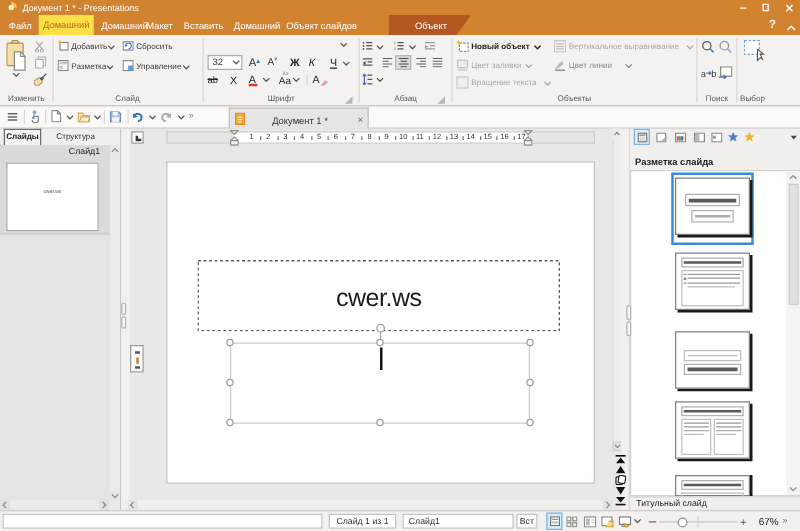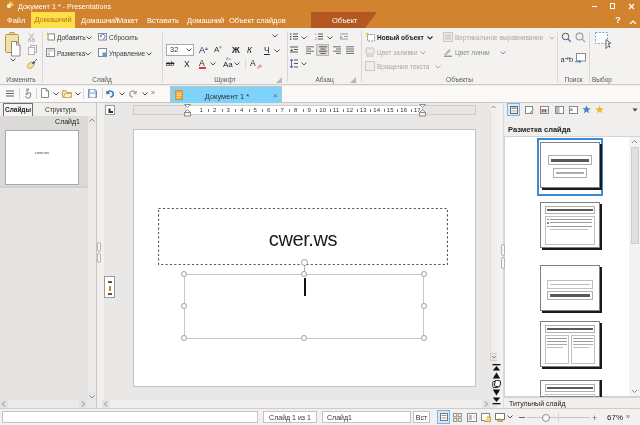--- a/index.html
+++ b/index.html
@@ -461,21 +461,21 @@
           <path d="M9 0.5 L8.4 4.4 L4.6 3.4 Z" fill="#ABA8A5"></path>
         </svg>
       </div>
     <div class="abs chev" style="left:142px;top:6px;">
         <svg width="6" height="4" viewBox="0 0 6 4">
           <path d="M0.5 0.5 L3 3 L5.5 0.5" stroke="#555" fill="none"></path>
         </svg>
       </div>
     <div class="abs" style="left:151px;top:3px;font-size:7px;color:#777;">»</div>
 
-    <div class="abs" style="left:170px;top:0;width:112px;height:17px;background:#7dd3fc;border:1px solid #C3C0BD;border-bottom:none;">
+    <div class="abs" style="left:183px;top:0;width:112px;height:17px;background:#e5e5e5;border:1px solid #C3C0BD;border-bottom:none;">
       <div class="abs" style="left:4px;top:3px;width:8px;height:10px;">
           <svg width="8" height="10">
             <rect x="0.5" y="0.5" width="7" height="9" fill="#F2A93B" stroke="#DD9023"></rect>
             <g stroke="#FBE3B0" stroke-width="0.9">
               <path d="M2 3.5 H6 M2 5.5 H6 M2 7.5 H5"></path>
             </g>
           </svg>
         </div>
       <div class="abs" style="left:0;top:4.5px;width:112px;text-align:center;font-size:7.5px;color:#333;">Документ 1 *</div>
       <div class="abs" style="left:102px;top:4px;font-size:8px;color:#666;">×</div>

